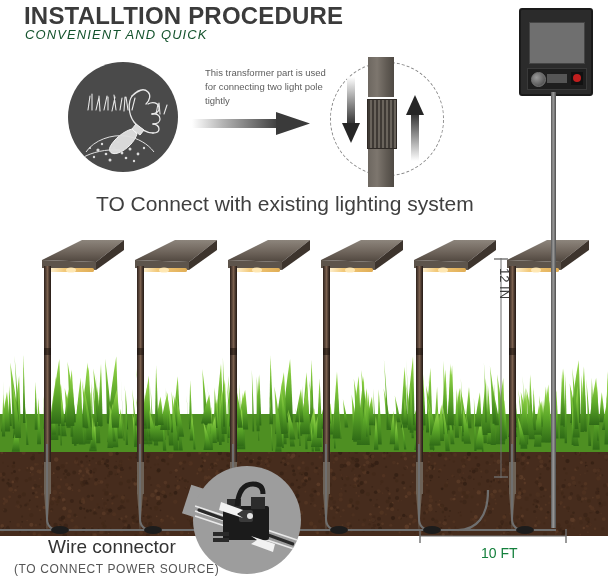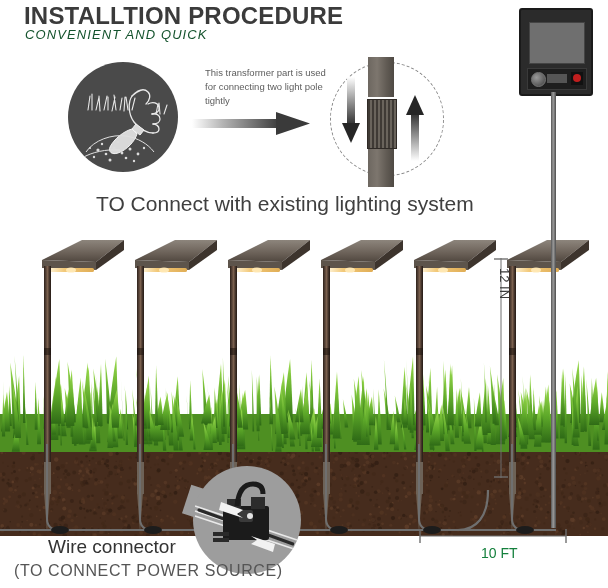--- a/index.html
+++ b/index.html
@@ -76,21 +76,21 @@
             background:#c01e1e;}
   .tfpost{position:absolute;left:551px;top:92px;width:5px;height:436px;
           background:linear-gradient(90deg,#555 0%,#9a9a9a 45%,#4d4d4d 100%);}
 
   
   .wcircle{position:absolute;left:193px;top:466px;width:108px;height:108px;
            border-radius:50%;background:#9d9d9d;overflow:hidden;}
   .wctag{position:absolute;left:186px;top:488px;width:26px;height:30px;
          background:#9d9d9d;transform:rotate(18deg);}
   .wirelabel{position:absolute;left:48px;top:536px;font-size:19px;color:#333;}
-  .wiresub{position:absolute;left:14px;top:562px;font-size:16px;color:#555;
+  .wiresub{position:absolute;left:14px;top:562px;font-size:12px;color:#555;
            letter-spacing:.6px;text-align:center;}
 </style>
 </head>
 <body>
 
 <div id="stage">
 
   <div class="title">INSTALLTION PROCEDURE</div>
   <div class="subtitle">CONVENIENT AND QUICK</div>
 

